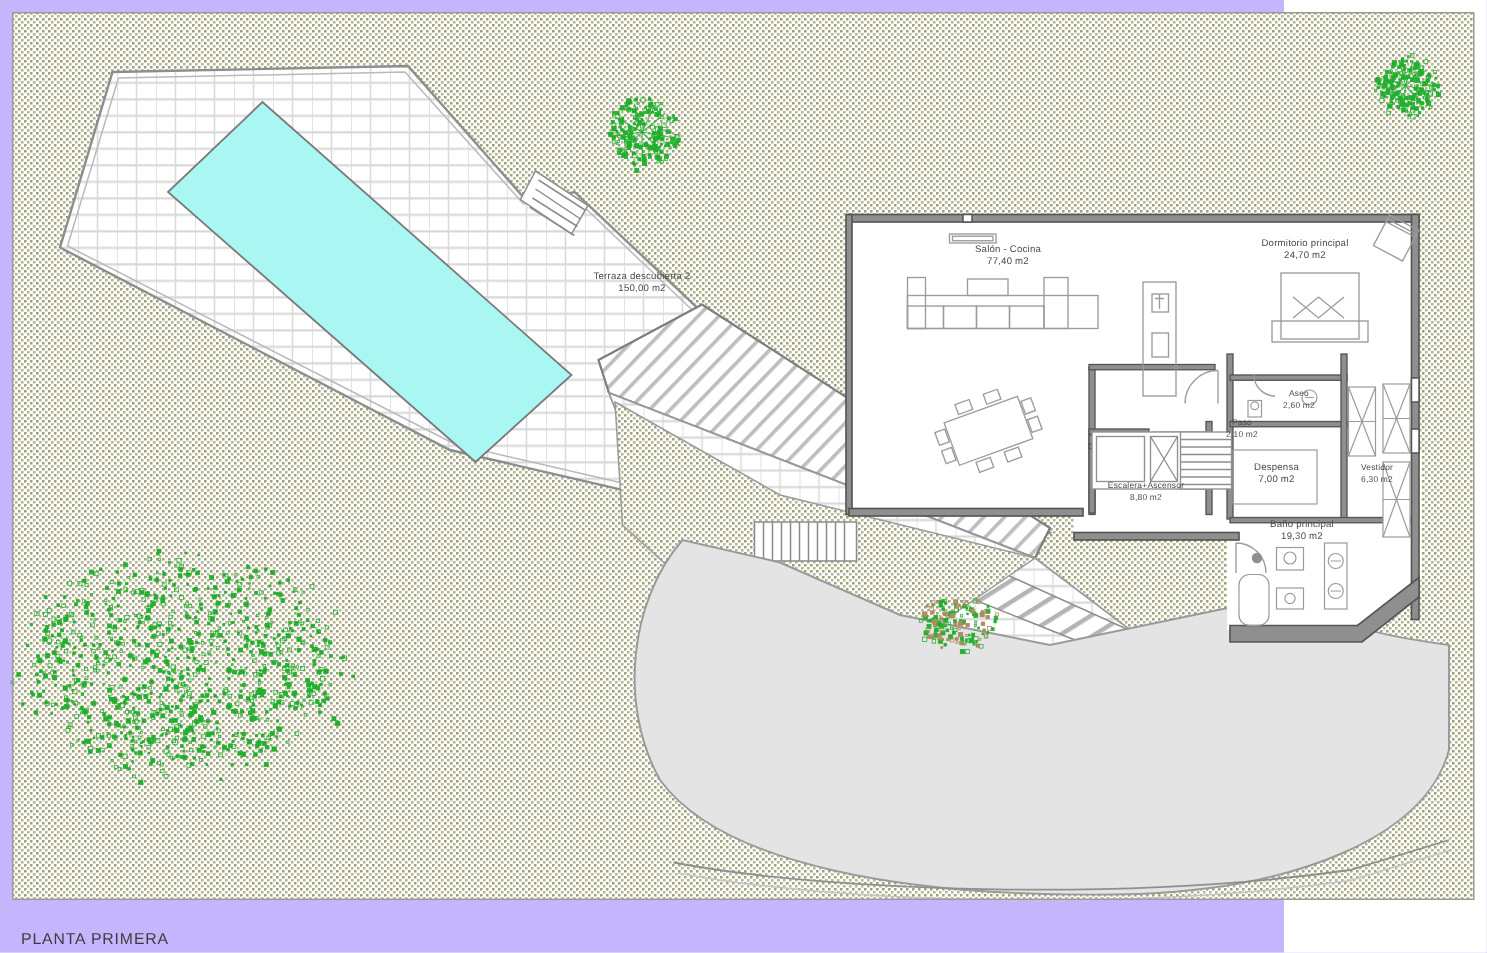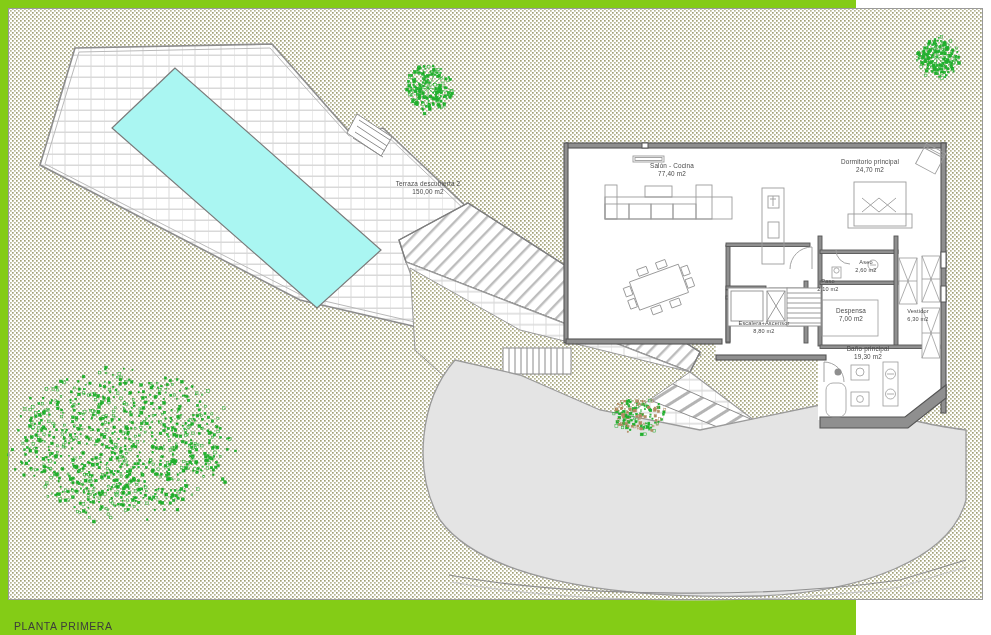--- a/index.html
+++ b/index.html
@@ -1,18 +1,18 @@
 <!DOCTYPE html>
 <html><head>
 <meta charset="utf-8">
 <style>
   html,body{margin:0;padding:0;background:#ffffff;}
   body{width:991px;height:635px;overflow:hidden;
        font-family:"Liberation Sans","DejaVu Sans",sans-serif;}
-  #stage{position:relative;width:856px;height:635px;background:#84cc16;}
+  #stage{position:relative;width:856px;height:635px;background:#c4b5fd;}
   #plan{position:absolute;left:0;top:0;width:991px;height:635px;}
   #caption{position:absolute;left:14px;top:620px;font-size:10.5px;
            letter-spacing:.6px;color:#3c3c3c;white-space:nowrap;}
   .lbl{font-size:6.4px;fill:#4a4a4a;font-family:"Liberation Sans",sans-serif;
        text-anchor:middle;letter-spacing:.15px;}
   .lbl.sm{font-size:5.6px;}
 </style>
 </head>
 <body>
 

